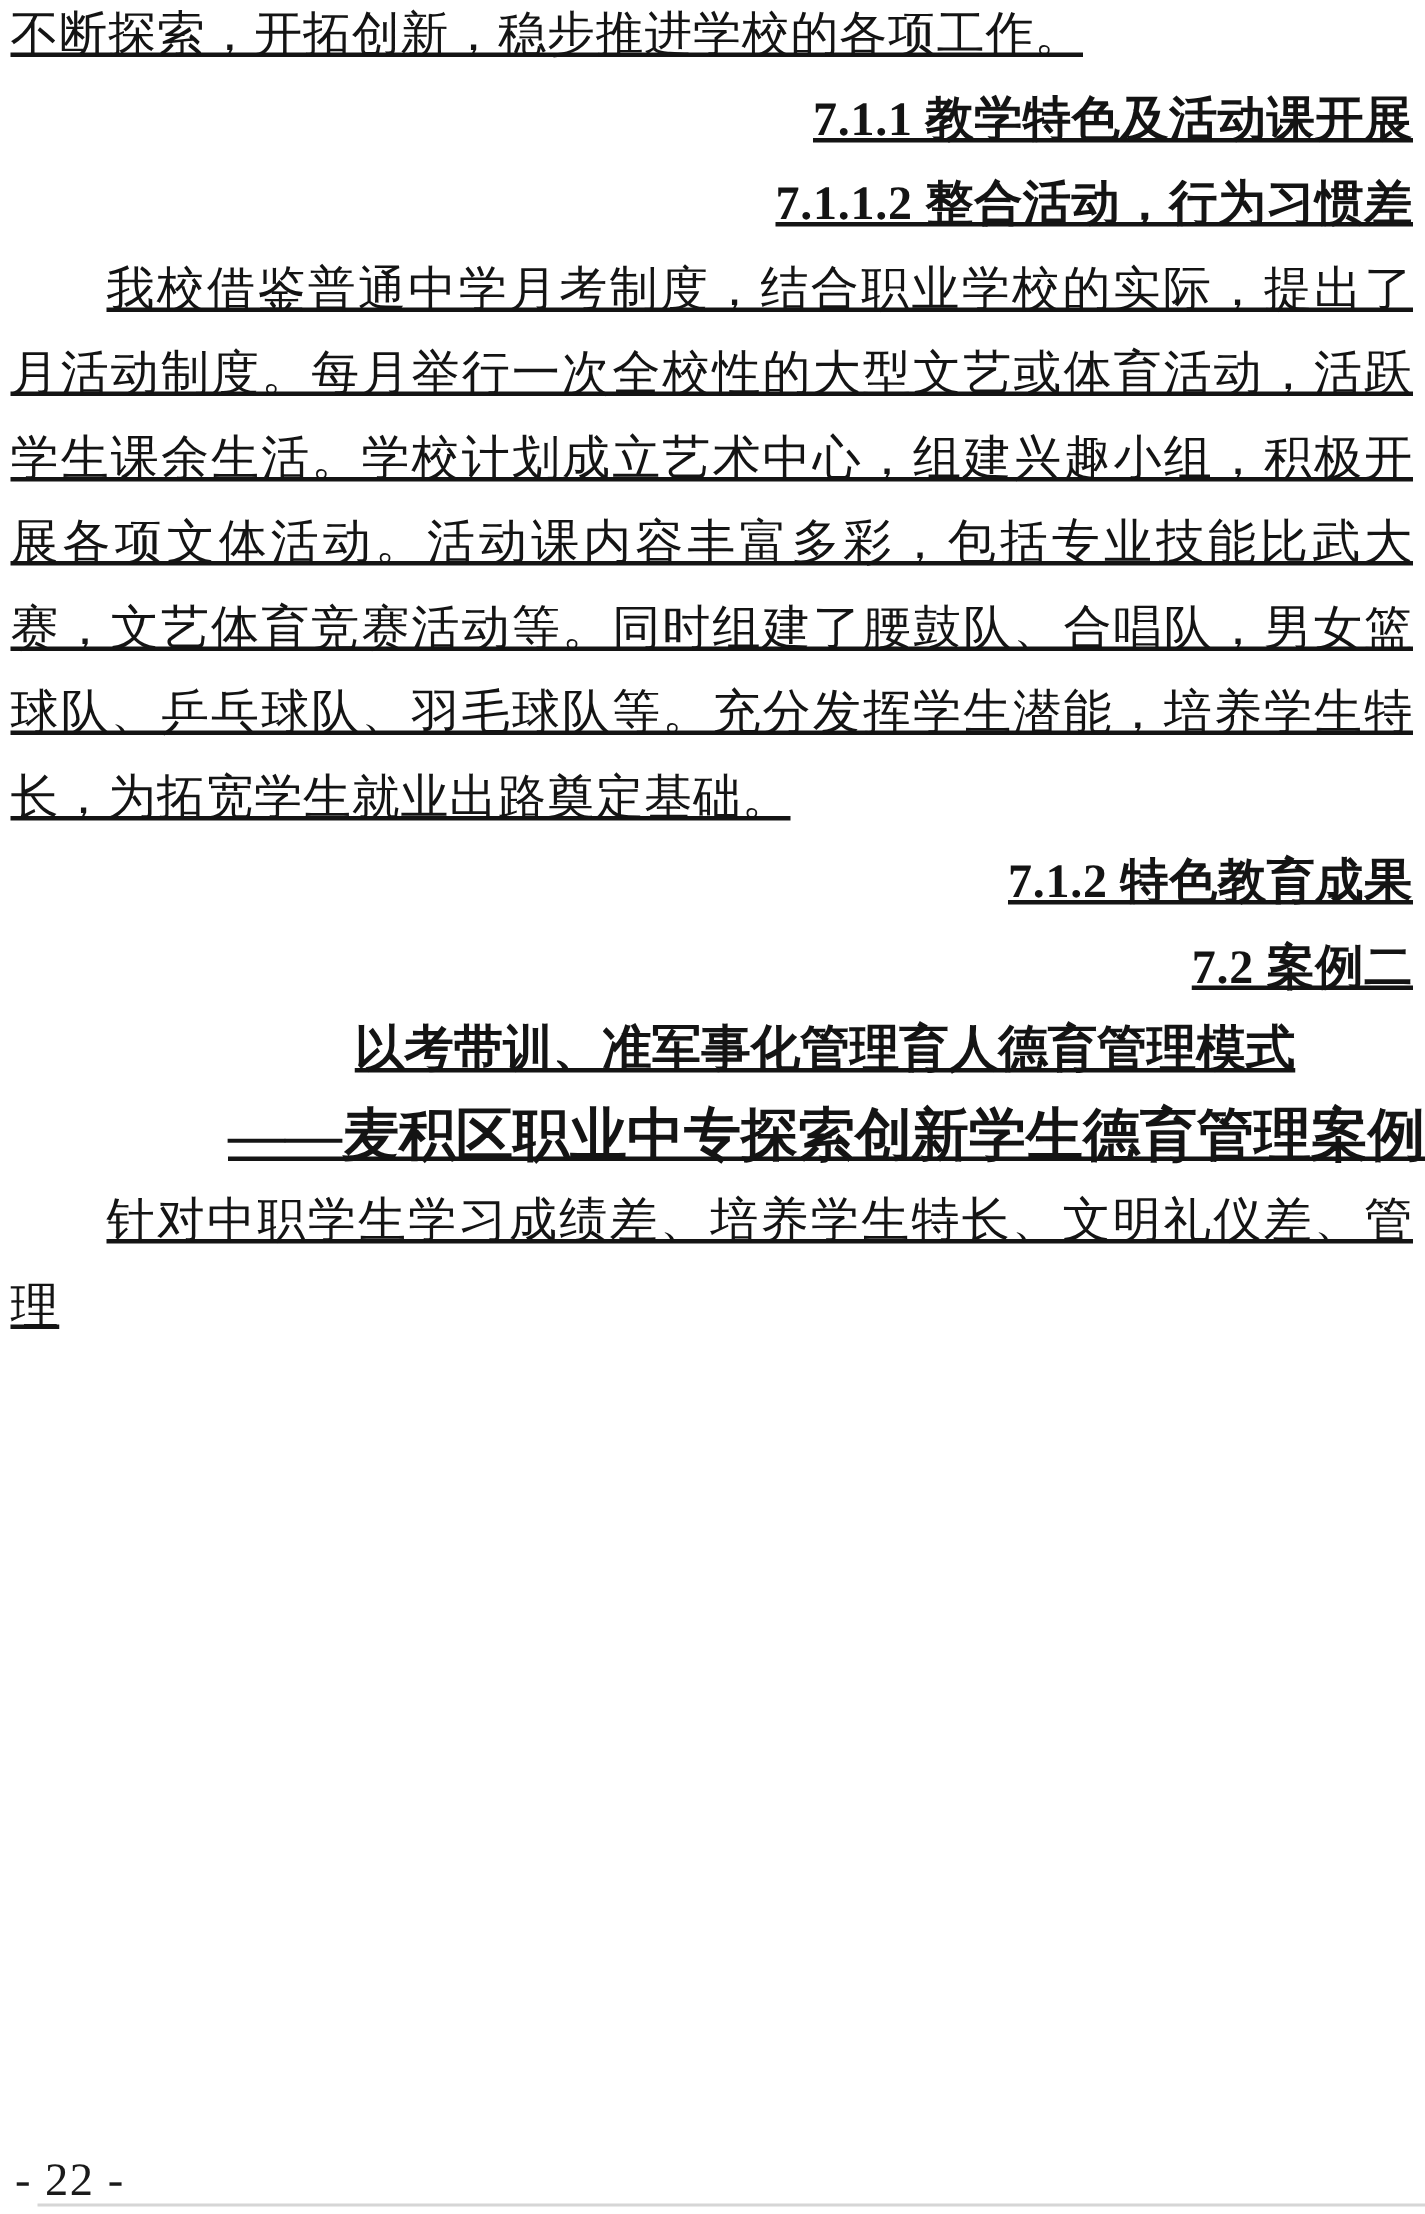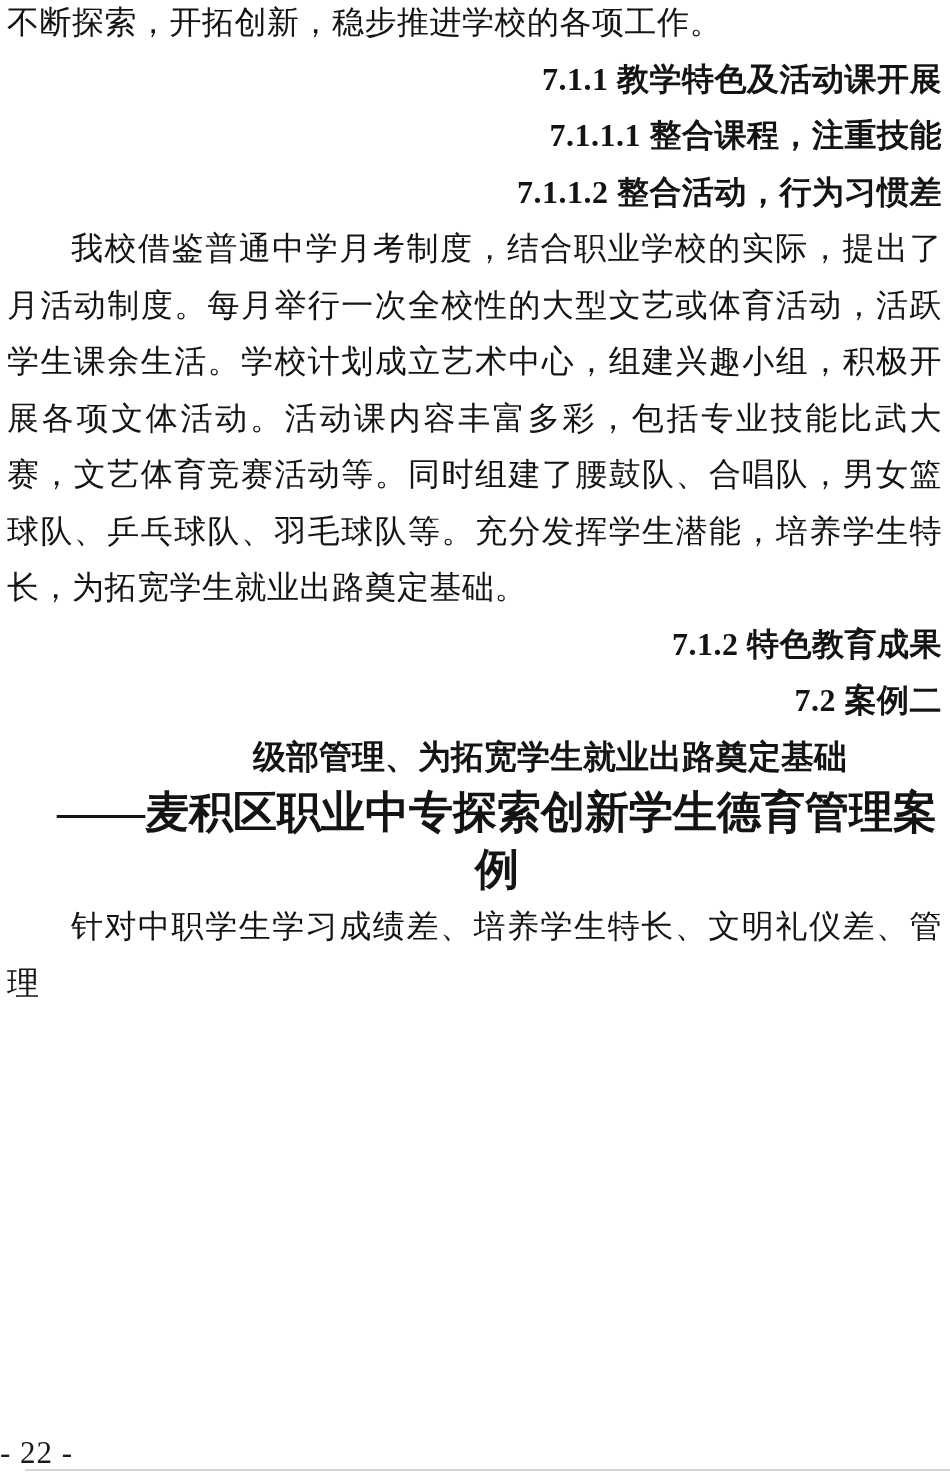--- a/index.html
+++ b/index.html
@@ -9,20 +9,21 @@
     background: #ffffff;
   }
   .page {
     position: relative;
     width: 950px;
     height: 1476px;
     background: #ffffff;
     overflow: hidden;
     color: #141414;
     font-family: "Liberation Serif", "DejaVu Serif", serif;
+    text-decoration: underline;
   }
   .flow {
     margin-top: -6px;
   }
   .body-text,
   .heading {
     margin: 0;
     padding: 0 8px 0 7px;
     font-size: 32px;
     line-height: 56.5px;
@@ -46,28 +47,28 @@
     margin: 0 0 0 150px;
     padding: 0;
     font-size: 33px;
     line-height: 56.5px;
     font-weight: bold;
     text-align: center;
   }
   .case-subtitle {
     margin: 0 0 0 44px;
     padding: 0;
-    font-size: 44px;
+    font-size: 38px;
     line-height: 56.5px;
     font-weight: 600;
-    text-align: center;
+    text-align: right;
   }
   .page-number {
     position: absolute;
-    left: 0;
+    left: 10px;
     top: 1436px;
     font-size: 31px;
     line-height: 34px;
     letter-spacing: 1px;
     color: #1a1a1a;
     font-family: "Liberation Serif", "DejaVu Serif", serif;
   }
   .bottom-divider {
     position: absolute;
     left: 25px;
@@ -80,33 +81,32 @@
 </head>
 <body>
 
 <div class="page">
   <div class="flow">
 
     <p class="body-text">不断探索，开拓创新，稳步推进学校的各项工作。</p>
 
     <h2 class="heading">7.1.1 教学特色及活动课开展</h2>
 
-    <h3 class="heading">7.1.1.1 整合课程，注重技能</h3>
 
 
     <h3 class="heading">7.1.1.2 整合活动，行为习惯差</h3>
 
     <p class="body-text indent">我校借鉴普通中学月考制度，结合职业学校的实际，提出了月活动制度。每月举行一次全校性的大型文艺或体育活动，活跃学生课余生活。学校计划成立艺术中心，组建兴趣小组，积极开展各项文体活动。活动课内容丰富多彩，包括专业技能比武大赛，文艺体育竞赛活动等。同时组建了腰鼓队、合唱队，男女篮球队、乒乓球队、羽毛球队等。充分发挥学生潜能，培养学生特长，为拓宽学生就业出路奠定基础。</p>
 
     <h2 class="heading">7.1.2 特色教育成果</h2>
 
 
     <h2 class="heading deep-indent">7.2 案例二</h2>
 
-    <p class="case-title">级部管理、为拓宽学生就业出路奠定基础</p>
+    <p class="case-title">以考带训、准军事化管理育人德育管理模式</p>
 
     <p class="case-subtitle">——麦积区职业中专探索创新学生德育管理案例</p>
 
     <p class="body-text indent">针对中职学生学习成绩差、培养学生特长、文明礼仪差、管理</p>
 
   </div>
 
   <div class="page-number">- 22 -</div>
 
   <div class="bottom-divider"></div>

